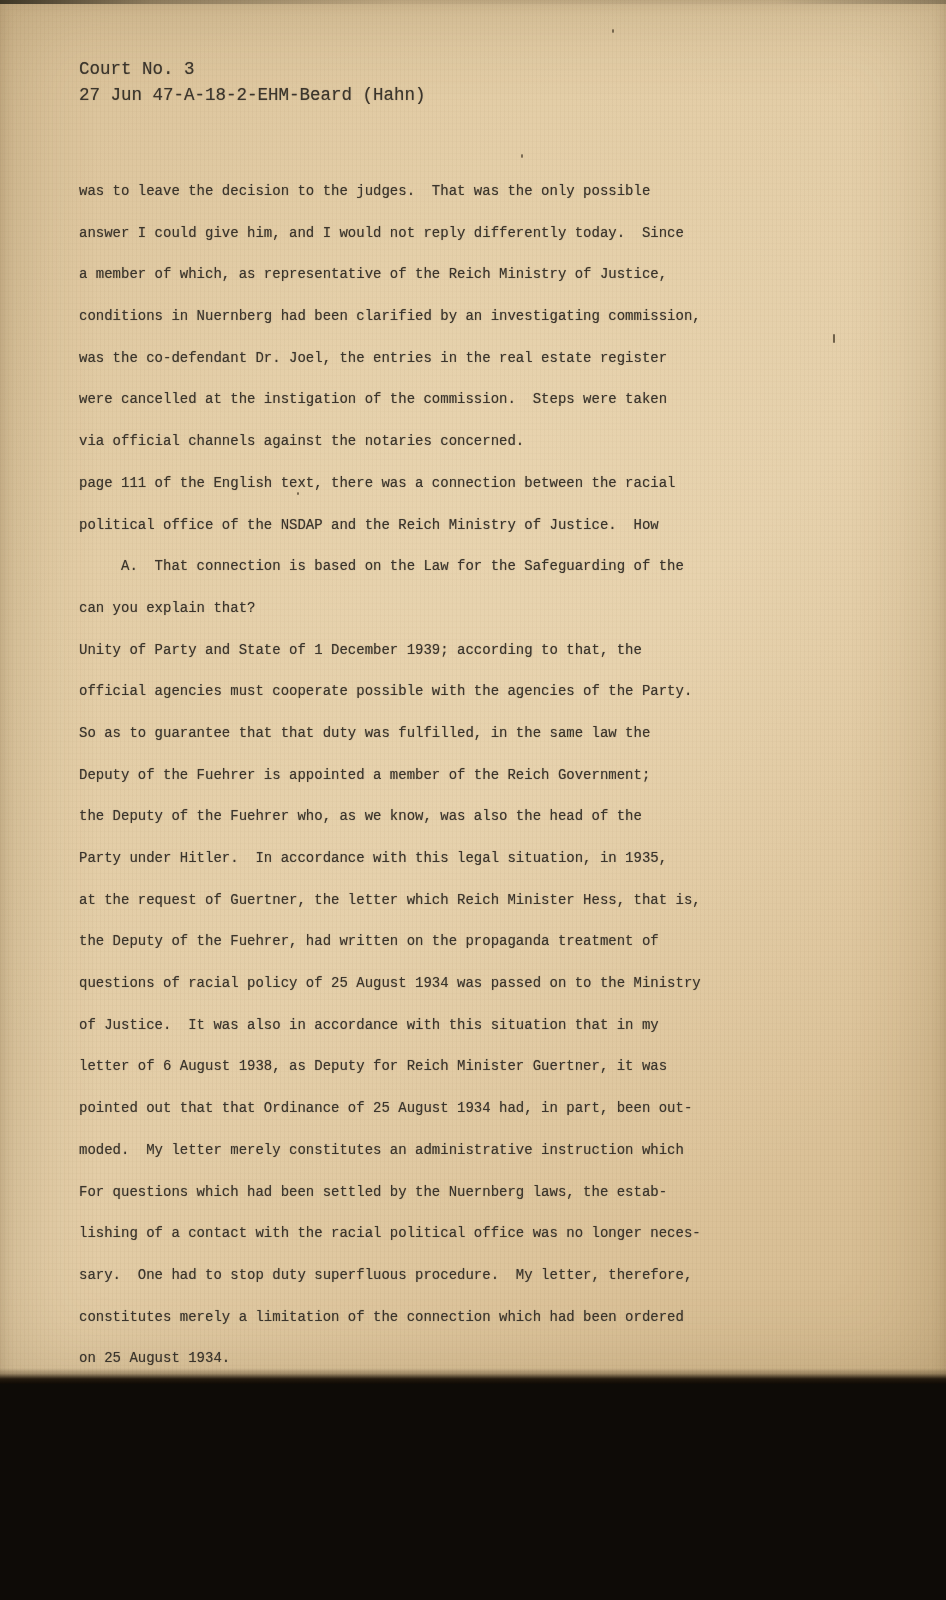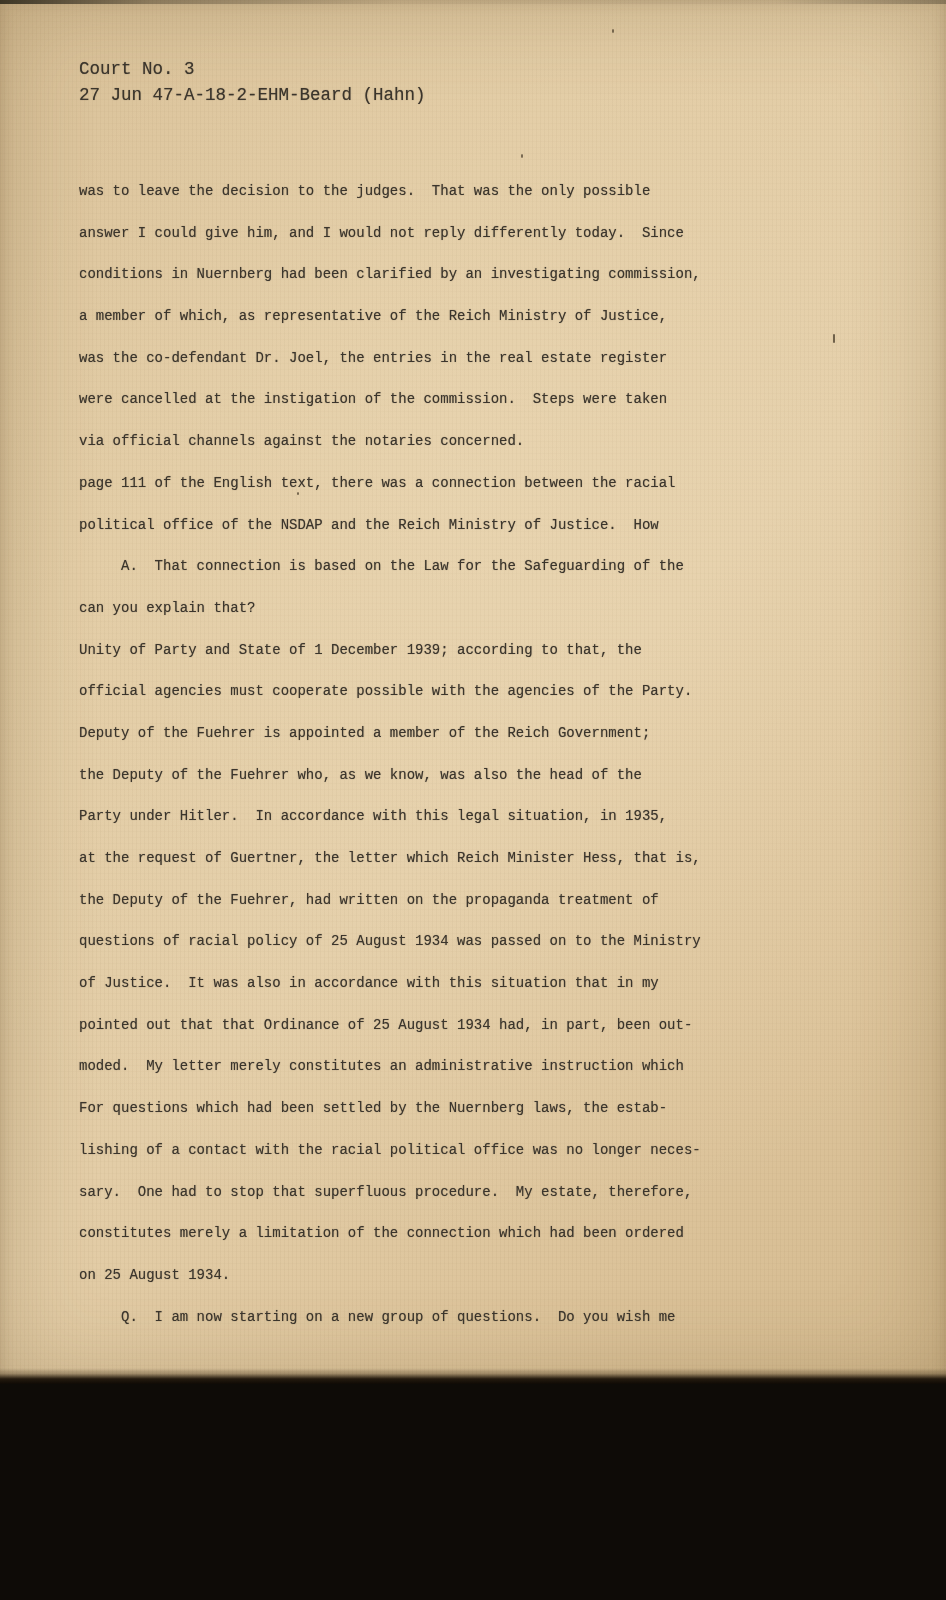--- a/index.html
+++ b/index.html
@@ -82,43 +82,45 @@
   <div class="top-edge"></div>
 
   <div class="header">
     <div>Court No. 3</div>
     <div>27 Jun 47-A-18-2-EHM-Beard (Hahn)</div>
   </div>
 
   <div class="body-text">
     <div class="line">was to leave the decision to the judges.  That was the only possible</div>
     <div class="line">answer I could give him, and I would not reply differently today.  Since</div>
+    <div class="line">a member of which, as representative of the Reich Ministry of Justice,</div>
     <div class="line">conditions in Nuernberg had been clarified by an investigating commission,</div>
-    <div class="line">a member of which, as representative of the Reich Ministry of Justice,</div>
     <div class="line">was the co-defendant Dr. Joel, the entries in the real estate register</div>
     <div class="line">were cancelled at the instigation of the commission.  Steps were taken</div>
     <div class="line">via official channels against the notaries concerned.</div>
     <div class="line">page 111 of the English text, there was a connection between the racial</div>
     <div class="line">political office of the NSDAP and the Reich Ministry of Justice.  How</div>
     <div class="line">     A.  That connection is based on the Law for the Safeguarding of the</div>
     <div class="line">can you explain that?</div>
     <div class="line">Unity of Party and State of 1 December 1939; according to that, the</div>
     <div class="line">official agencies must cooperate possible with the agencies of the Party.</div>
+    <div class="line">So as to guarantee that that duty was fulfilled, in the same law the</div>
     <div class="line">Deputy of the Fuehrer is appointed a member of the Reich Government;</div>
     <div class="line">the Deputy of the Fuehrer who, as we know, was also the head of the</div>
     <div class="line">Party under Hitler.  In accordance with this legal situation, in 1935,</div>
     <div class="line">at the request of Guertner, the letter which Reich Minister Hess, that is,</div>
     <div class="line">the Deputy of the Fuehrer, had written on the propaganda treatment of</div>
     <div class="line">questions of racial policy of 25 August 1934 was passed on to the Ministry</div>
     <div class="line">of Justice.  It was also in accordance with this situation that in my</div>
+    <div class="line">letter of 6 August 1938, as Deputy for Reich Minister Guertner, it was</div>
     <div class="line">pointed out that that Ordinance of 25 August 1934 had, in part, been out-</div>
     <div class="line">moded.  My letter merely constitutes an administrative instruction which</div>
     <div class="line">For questions which had been settled by the Nuernberg laws, the estab-</div>
     <div class="line">lishing of a contact with the racial political office was no longer neces-</div>
-    <div class="line">sary.  One had to stop that superfluous procedure.  My estate, therefore,</div>
+    <div class="line">sary.  One had to stop duty superfluous procedure.  My letter, therefore,</div>
     <div class="line">constitutes merely a limitation of the connection which had been ordered</div>
     <div class="line">on 25 August 1934.</div>
     <div class="line">     Q.  I am now starting on a new group of questions.  Do you wish me</div>
   </div>
 
   <div class="pagenum">
     <span class="hand">44</span><span>20</span>
   </div>
 
   <span class="speck s1"></span>

